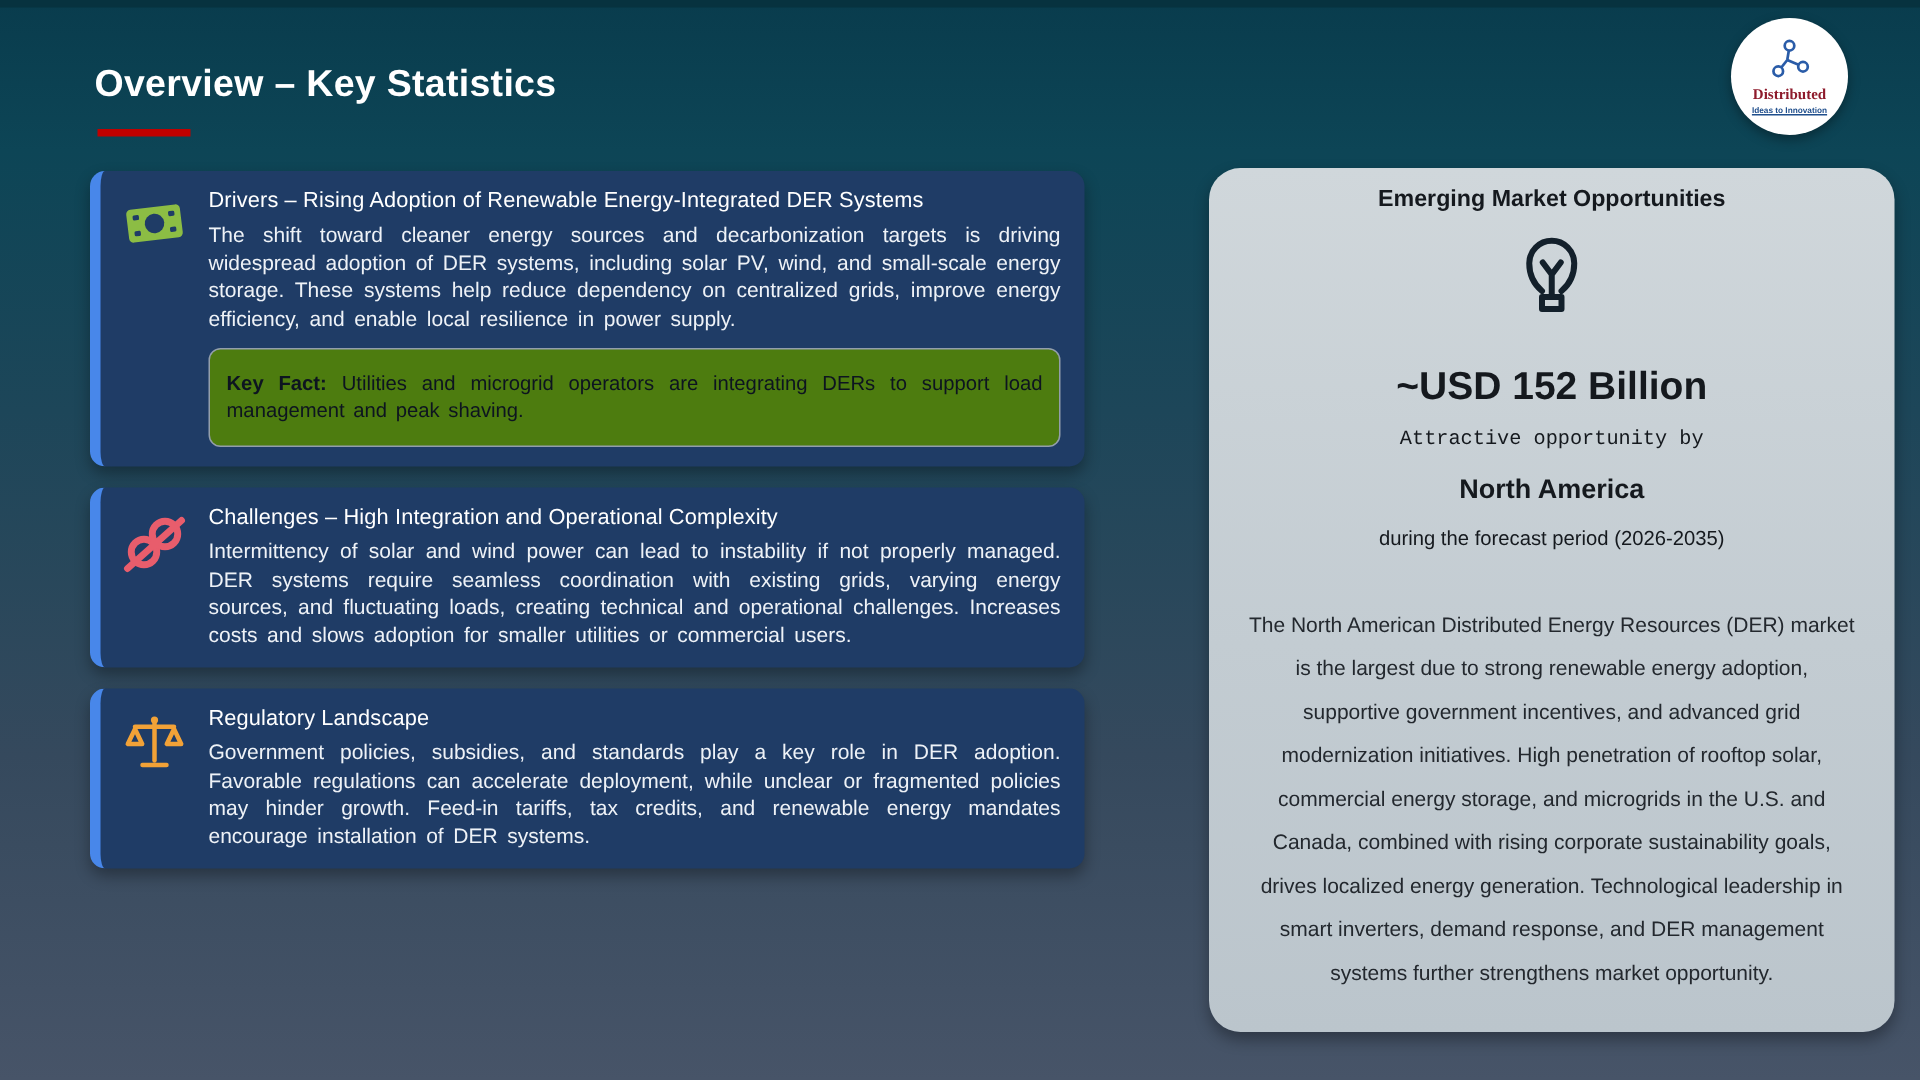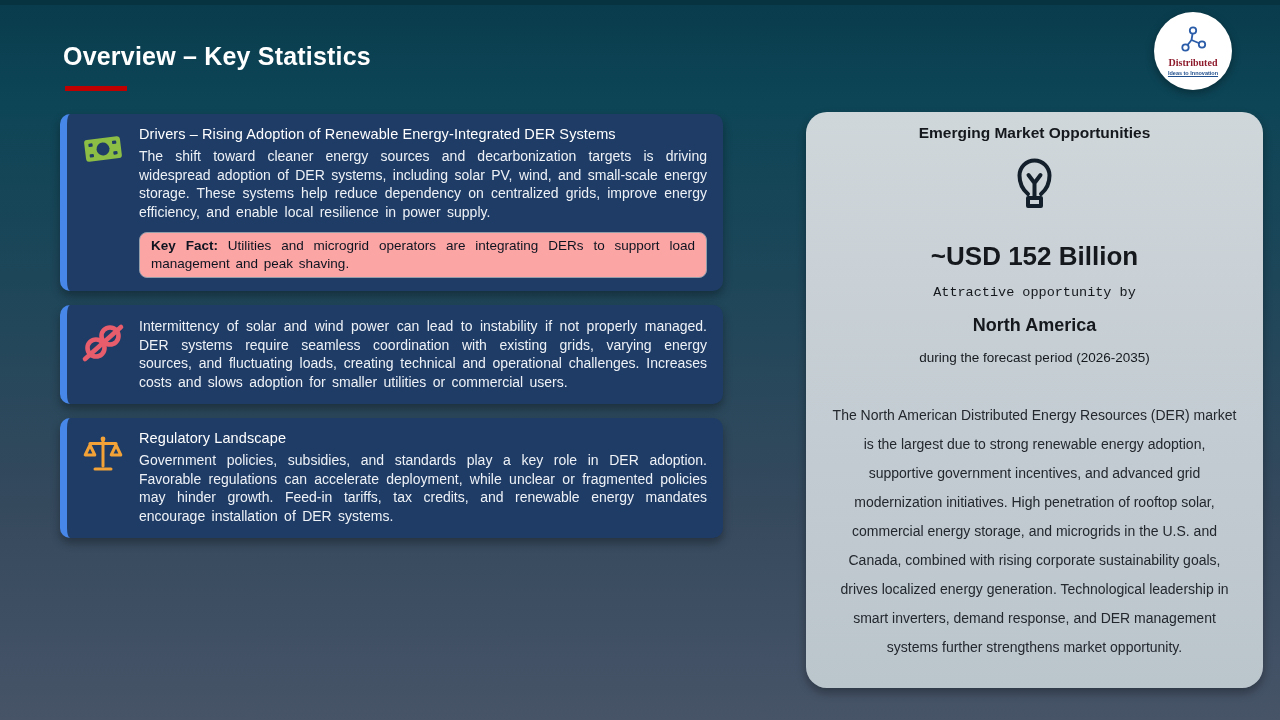--- a/index.html
+++ b/index.html
@@ -16,22 +16,22 @@
   .cards{position:absolute;left:60px;top:114px;width:663px;display:flex;flex-direction:column;gap:14px;}
   .card{
     background:#1f3c66;border-radius:10px;border-left:7px solid #4887ea;
     box-shadow:0 5px 10px rgba(0,0,0,.32);display:flex;padding:12px 16px 13px 0;box-sizing:border-box;
   }
   .icon-col{width:72px;flex:none;display:flex;justify-content:center;align-items:flex-start;padding-top:5px;}
   .card-content{flex:1;min-width:0;}
   .card-title{margin:0 0 5px 0;color:#ffffff;font-weight:normal;font-size:14.5px;letter-spacing:.1px;}
   .card-text{margin:0;color:#eef2f7;font-size:14px;line-height:18.5px;text-align:justify;word-spacing:2.5px;}
   .callout{
-    margin-top:11px;background:#fca5a5;border:1.5px solid #939eab;border-radius:8px;
-    padding:4px 11px;font-size:13.5px;line-height:18px;color:#0d1420;text-align:justify;word-spacing:2px;
+    margin-top:11px;background:#4d7c0f;border:1.5px solid #939eab;border-radius:8px;
+    padding:14px 11px;font-size:13.5px;line-height:18px;color:#0d1420;text-align:justify;word-spacing:2px;
   }
   .callout-label{font-weight:bold;}
 
   
   .panel{
     position:absolute;left:773px;top:112px;width:457px;height:576px;border-radius:21px;
     background:linear-gradient(180deg,#d0d7db 0%,#c3ccd2 55%,#bbc5cc 100%);
     box-shadow:0 5px 10px rgba(0,0,0,.32);
     box-sizing:border-box;padding:12px 24px;text-align:center;color:#15191e;margin-left:33px;
   }
@@ -90,20 +90,21 @@
       <div class="icon-col">
         <svg width="46" height="42" viewBox="0 0 46 42">
           <g stroke="#e85d6c" stroke-width="4.6" fill="none" stroke-linecap="round">
             <circle cx="16" cy="26" r="8.5"></circle>
             <circle cx="30" cy="14" r="8.5"></circle>
             <line x1="5" y1="37" x2="41" y2="5"></line>
           </g>
         </svg>
       </div>
       <div class="card-content">
+        <p class="card-title">Challenges – High Integration and Operational Complexity</p>
         <p class="card-text">Intermittency of solar and wind power can lead to instability if not properly managed. DER systems require seamless coordination with existing grids, varying energy sources, and fluctuating loads, creating technical and operational challenges. Increases costs and slows adoption for smaller utilities or commercial users.</p>
       </div>
     </div>
 
     <div class="card">
       <div class="icon-col">
         <svg width="40" height="40" viewBox="0 0 40 40">
           <g stroke="#f2a237" stroke-width="3" fill="none" stroke-linecap="round" stroke-linejoin="round">
             <line x1="20" y1="4" x2="20" y2="31"></line>
             <line x1="7" y1="8.5" x2="33" y2="8.5"></line>

